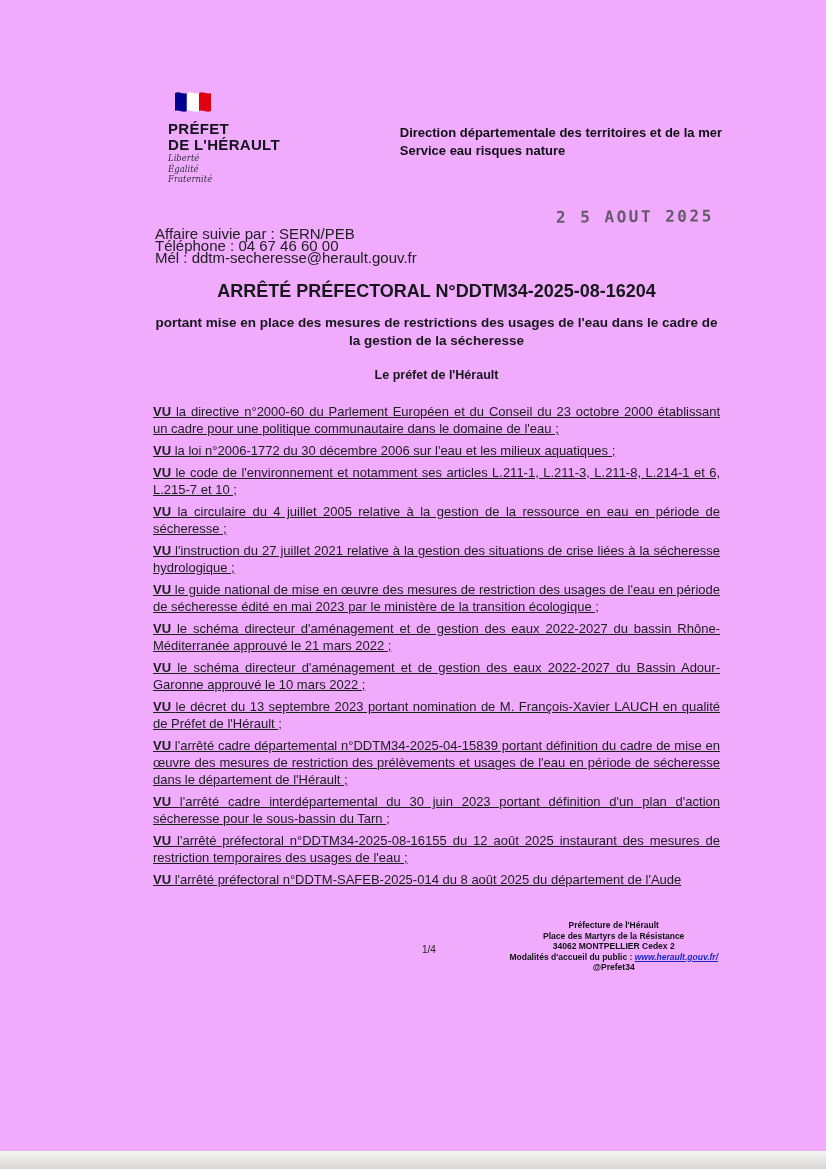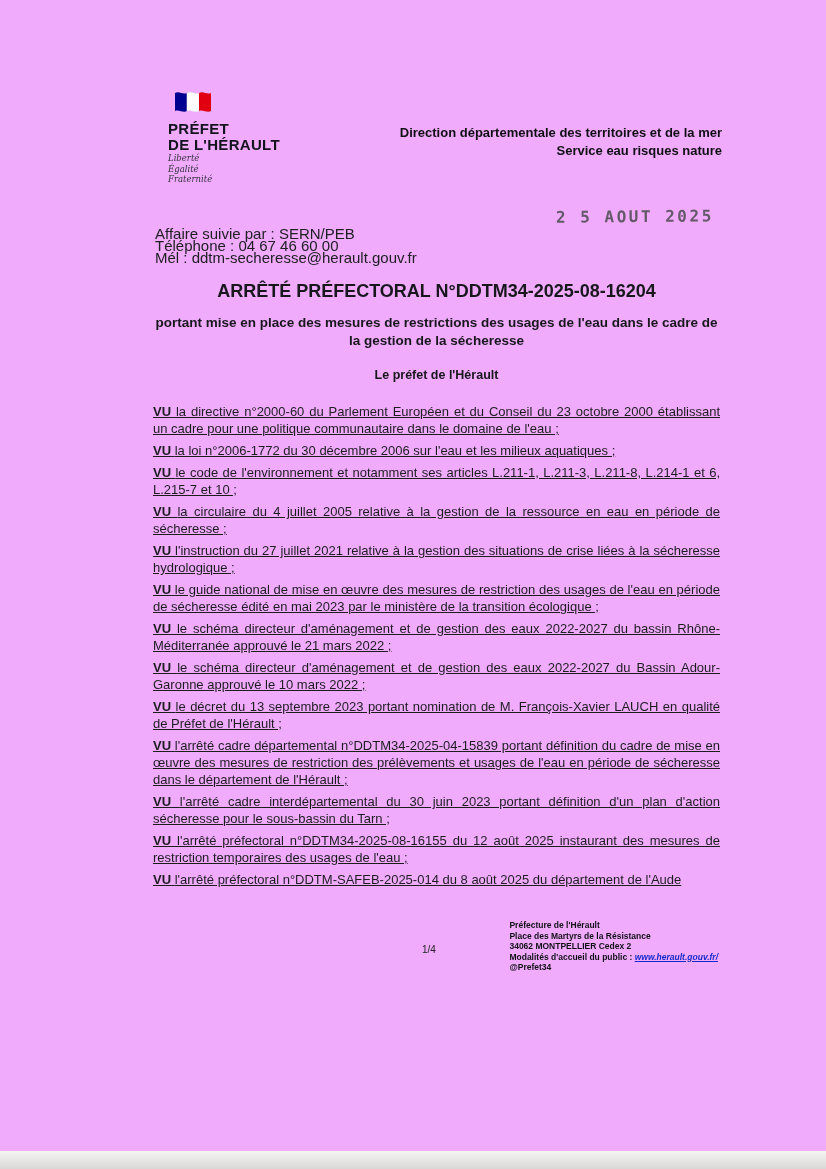--- a/index.html
+++ b/index.html
@@ -11,21 +11,21 @@
   }
 
   
   .logo { position:absolute; left:168px; top:90px; }
   .flag { display:block; margin-bottom:5px; margin-left:2px; }
   .logo-title { font-weight:bold; font-size:15px; line-height:16px; color:#14141e; letter-spacing:0.3px; }
   .motto { font-family:"DejaVu Serif", serif; font-style:italic; font-size:8.5px; line-height:10.5px; color:#33333b; }
 
   
   .dept {
-    position:absolute; right:104px; top:124px; text-align:right;
+    position:absolute; right:104px; top:124px; text-align:left;
     font-weight:bold; font-size:13px; line-height:18px; color:#101014;
   }
 
   
   .stamp {
     position:absolute; left:556px; top:207px;
     font-family:"DejaVu Sans Mono", monospace; font-weight:bold;
     font-size:16px; letter-spacing:2.5px; color:#4b4b4f;
     transform:rotate(-0.5deg); opacity:0.85; white-space:nowrap;
   }
@@ -42,21 +42,21 @@
   
   .body-text {
     position:absolute; left:153px; top:403px; width:567px;
     font-size:13px; line-height:17px; text-align:justify; color:#1d1d20;text-decoration:underline;
   }
   .body-text p { margin-bottom:5px; }
   .body-text b { font-weight:bold; }
 
   
   .footer {
-    position:absolute; right:108px; top:920px; text-align:left;
+    position:absolute; right:108px; top:920px; text-align:center;
     font-size:8.5px; font-weight:bold; line-height:10.5px; color:#111116;
   }
   .footer .link { color:#1629c8; text-decoration:underline; cursor:pointer;font-style:italic; }
   .pagenum { position:absolute; left:422px; top:944px; font-size:10px; color:#222; }
 
   
   .scan-edge {
     position:absolute; left:0; bottom:0; width:100%; height:18px;
     background:linear-gradient(to bottom, #f5f5f4 0%, #d8d7d5 100%);
   }

